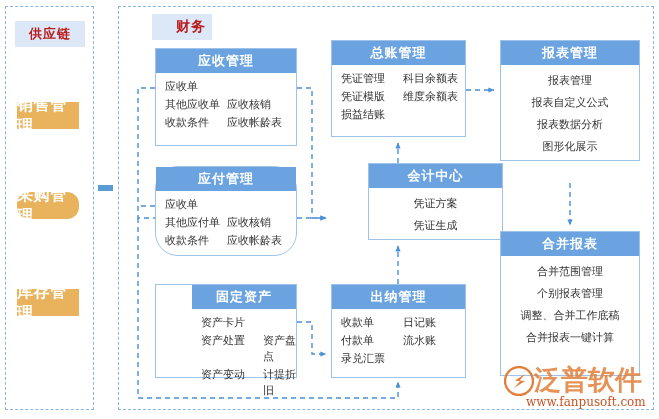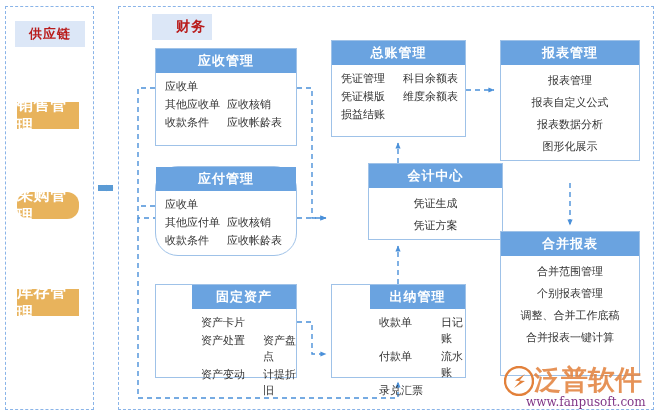--- a/index.html
+++ b/index.html
@@ -110,21 +110,21 @@
     line-height: 20px;
     padding: 1px 0;
   }
 
   
   #card-ar  { left: 155px; top: 48px;  width: 142px; height: 98px; }
   #card-ap  { left: 155px; top: 166px; width: 142px; height: 90px; border-radius: 23px; }
   #card-fa  { left: 155px; top: 284px; width: 142px; height: 94px; padding-left: 36px; }
   #card-gl  { left: 331px; top: 40px;  width: 135px; height: 97px; }
   #card-acc { left: 331px; top: 163px; width: 135px; height: 77px; margin-left: 37px; }
-  #card-cash{ left: 331px; top: 284px; width: 135px; height: 94px; padding-left: 38px; }
+  #card-cash{ left: 331px; top: 284px; width: 135px; height: 94px; }
   #card-rpt { left: 500px; top: 40px;  width: 140px; height: 121px; }
   #card-con { left: 500px; top: 231px; width: 140px; height: 145px; }
 
   
   #connectors {
     position: absolute;
     left: 0; top: 0;
     width: 659px; height: 419px;
     pointer-events: none;
   }
@@ -148,21 +148,21 @@
     color: #e2803a;
     opacity: 0.85;
     letter-spacing: 0px;
     white-space: nowrap;
   }
   #wm-url {
     position: absolute;
     left: 22px;
     top: 33px;
     font-size: 12px;
-    color: #701a75;
+    color: #c2410c;
     opacity: 0.9;
     font-family: "DejaVu Serif", "Liberation Serif", serif;
     white-space: nowrap;
   }
   #wm-mark {
     position: absolute;
     left: 0px;
     top: 4px;
     width: 30px;
     height: 30px;
@@ -304,22 +304,22 @@
       <div class="row">
         <span class="c1">损益结账</span>
         <span class="c2"></span>
       </div>
     </div>
   </div>
 
   <div class="card" id="card-acc">
     <div class="card-header">会计中心</div>
     <div class="card-body">
+      <div class="row-center">凭证方案</div>
       <div class="row-center">凭证生成</div>
-      <div class="row-center">凭证方案</div>
     </div>
   </div>
 
   <div class="card" id="card-cash">
     <div class="card-header">出纳管理</div>
     <div class="card-body">
       <div class="row">
         <span class="c1">收款单</span>
         <span class="c2">日记账</span>
       </div>

